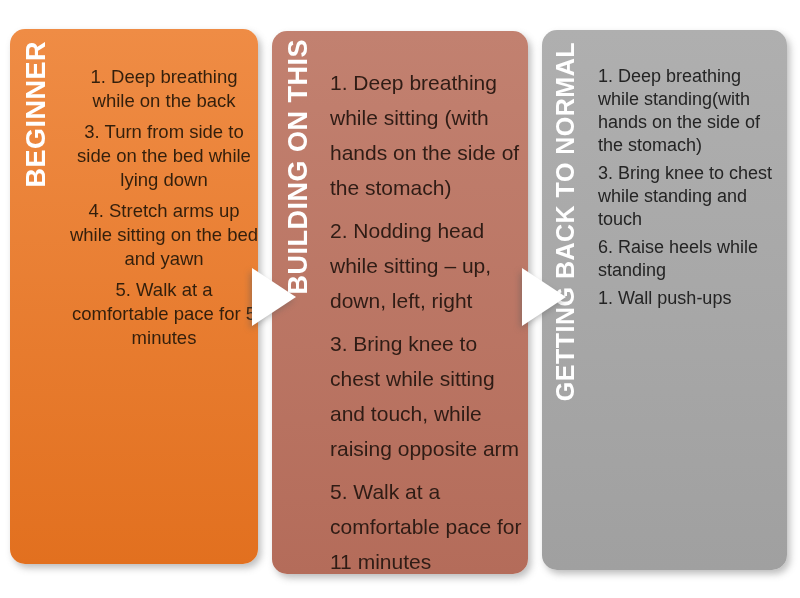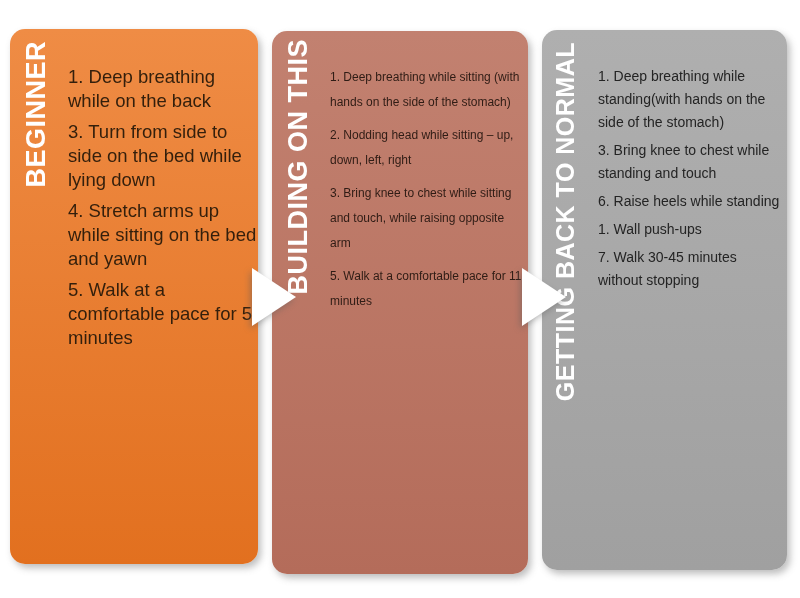--- a/index.html
+++ b/index.html
@@ -39,23 +39,23 @@
     white-space: nowrap;
   }
   .beginner .vtitle { left: 13px; top: 12px; font-size: 27px; }
   .building .vtitle { left: 13px; top: 8px;  font-size: 27px; }
   .normal   .vtitle { left: 11px; top: 12px; font-size: 25px; }
   .items { position: absolute; }
   .beginner .items { left: 58px; top: 36px; width: 192px; }
   .building .items { left: 58px; top: 34px; width: 194px; }
   .normal   .items { left: 56px; top: 35px; width: 186px; }
   .items p { margin: 0; }
-  .beginner .items p { font-size: 18.5px; line-height: 24px; margin-bottom: 7px; color: #331F0C; }
-  .building .items p { font-size: 12px; line-height: 25px; margin-bottom: 8px; color: #2F1C15; }
-  .normal   .items p { font-size: 14px;   line-height: 23px; margin-bottom: 5px; color: #242424; }
+  .beginner .items p { font-size: 18.5px; line-height: 24px; margin-bottom: 7px; color: #331F0C; text-align: center; }
+  .building .items p { font-size: 21px; line-height: 35px; margin-bottom: 8px; color: #2F1C15; }
+  .normal   .items p { font-size: 18px;   line-height: 23px; margin-bottom: 5px; color: #242424; }
   .arrow {
     position: absolute;
     width: 44px; height: 58px;
     background: #ffffff;
     clip-path: polygon(0 0, 100% 50%, 0 100%);
     z-index: 5;
   }
   .arrow-wrap { position: absolute; filter: drop-shadow(-2px 3px 3px rgba(90,90,90,0.45)); z-index: 5; }
   #arrow1 { left: 252px; top: 268px; }
   #arrow2 { left: 522px; top: 268px; }
@@ -86,21 +86,20 @@
       </div>
   </div>
 
   <div class="card normal">
     <div class="vtitle">GETTING BACK TO NORMAL</div>
     <div class="items">
         <p>1. Deep breathing while standing(with hands on the side of the stomach)</p>
         <p>3. Bring knee to chest while standing and touch</p>
         <p>6. Raise heels while standing</p>
         <p>1. Wall push-ups</p>
-        <p>7. Walk 30-45 minutes without stopping</p>
       </div>
   </div>
 
   <div class="arrow-wrap" id="arrow1">
     <div class="arrow"></div>
   </div>
   <div class="arrow-wrap" id="arrow2">
     <div class="arrow"></div>
   </div>
 

